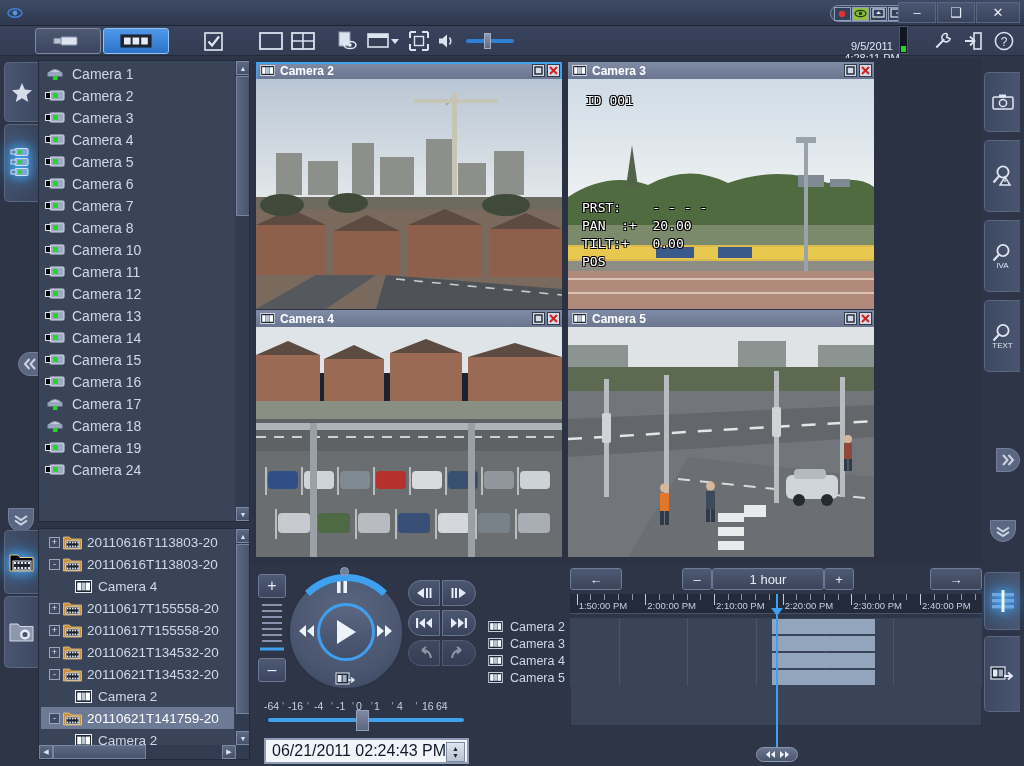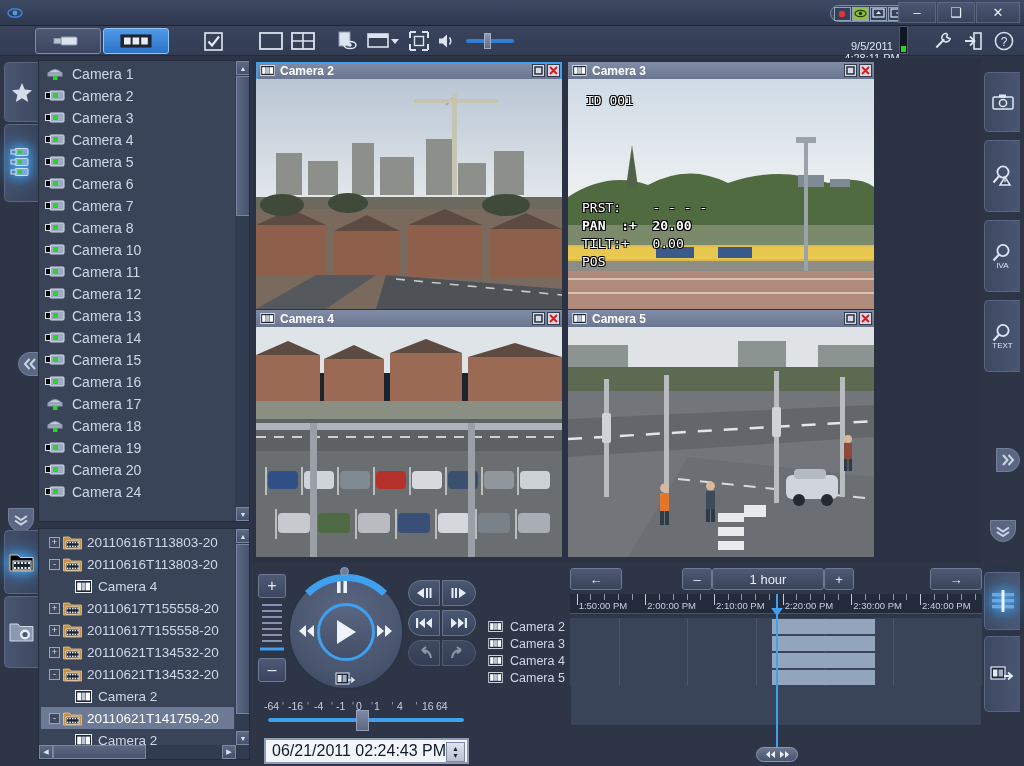--- a/index.html
+++ b/index.html
@@ -602,30 +602,20 @@
         <span>Camera 19</span>
       </div>
       <div class="cam-row">
         <span class="cam-ico">
           <svg width="20" height="14" viewBox="0 0 20 14">
             <rect x="5" y="2" width="14" height="9" rx="1" fill="#9fabc2" stroke="#d5dde9"></rect>
             <rect x="0.5" y="3.5" width="5" height="6" fill="#76melon" stroke="#d5dde9"></rect>
             <rect x="8" y="4" width="5" height="5" fill="#2ad32a"></rect>
           </svg>
         </span>
-        <span>Camera 20</span>
-      </div>
-      <div class="cam-row">
-        <span class="cam-ico">
-          <svg width="20" height="14" viewBox="0 0 20 14">
-            <rect x="5" y="2" width="14" height="9" rx="1" fill="#9fabc2" stroke="#d5dde9"></rect>
-            <rect x="0.5" y="3.5" width="5" height="6" fill="#76melon" stroke="#d5dde9"></rect>
-            <rect x="8" y="4" width="5" height="5" fill="#2ad32a"></rect>
-          </svg>
-        </span>
         <span>Camera 24</span>
       </div>
     </div>
   <div class="vscroll">
     <div class="vs-btn" style="position:absolute;top:0;">▲</div>
     <div class="vs-thumb" style="top:15px;height:140px;"></div>
     <div class="vs-btn" style="position:absolute;bottom:0;">▼</div>
   </div>
 </div>
 
@@ -982,21 +972,21 @@
           <rect y="192" width="306" height="38" fill="#b08a7a"></rect>
           <g stroke="#d8c2b4" stroke-width="2">
             <path d="M0 200 h306 M0 214 h306"></path>
           </g>
           <rect x="236" y="60" width="4" height="132" fill="#9aa3ab"></rect>
           <rect x="228" y="58" width="20" height="6" fill="#9aa3ab"></rect>
         </svg>
         <div style="position: absolute; left: 0px; top: 0px; width: 100%; height: 100%; font-family: &quot;DejaVu Sans Mono&quot;, monospace; color: rgb(255, 255, 255); text-shadow: rgb(0, 0, 0) 1px 1px 0px, rgb(0, 0, 0) -1px -1px 0px, rgb(0, 0, 0) 1px -1px 0px, rgb(0, 0, 0) -1px 1px 0px; font-size: 13px;">
           <div style="position: absolute; left: 18px; top: 14px; white-space: pre;">ID 001</div>
           <div style="position: absolute; left: 14px; top: 121px; white-space: pre;">PRST:    - - - -</div>
-          <div style="position: absolute; left: 14px; top: 139px; white-space: pre; font-weight: bold;">PAN  :+  20.00</div>
+          <div style="position: absolute; left: 14px; top: 139px; white-space: pre;">PAN  :+  20.00</div>
           <div style="position: absolute; left: 14px; top: 157px; white-space: pre;">TILT:+   0.00</div>
           <div style="position: absolute; left: 14px; top: 175px; white-space: pre;">POS</div>
         </div>
       </div>
     </div>
     <div class="vpane" style="left: 4px; top: 252px; width: 306px; height: 247px;">
       <div class="vhdr">
         <span class="film-ico">
           <svg width="15" height="11" viewBox="0 0 17 13">
             <rect x="0.5" y="0.5" width="16" height="12" fill="#1f2733" stroke="#eaf0f8"></rect>

